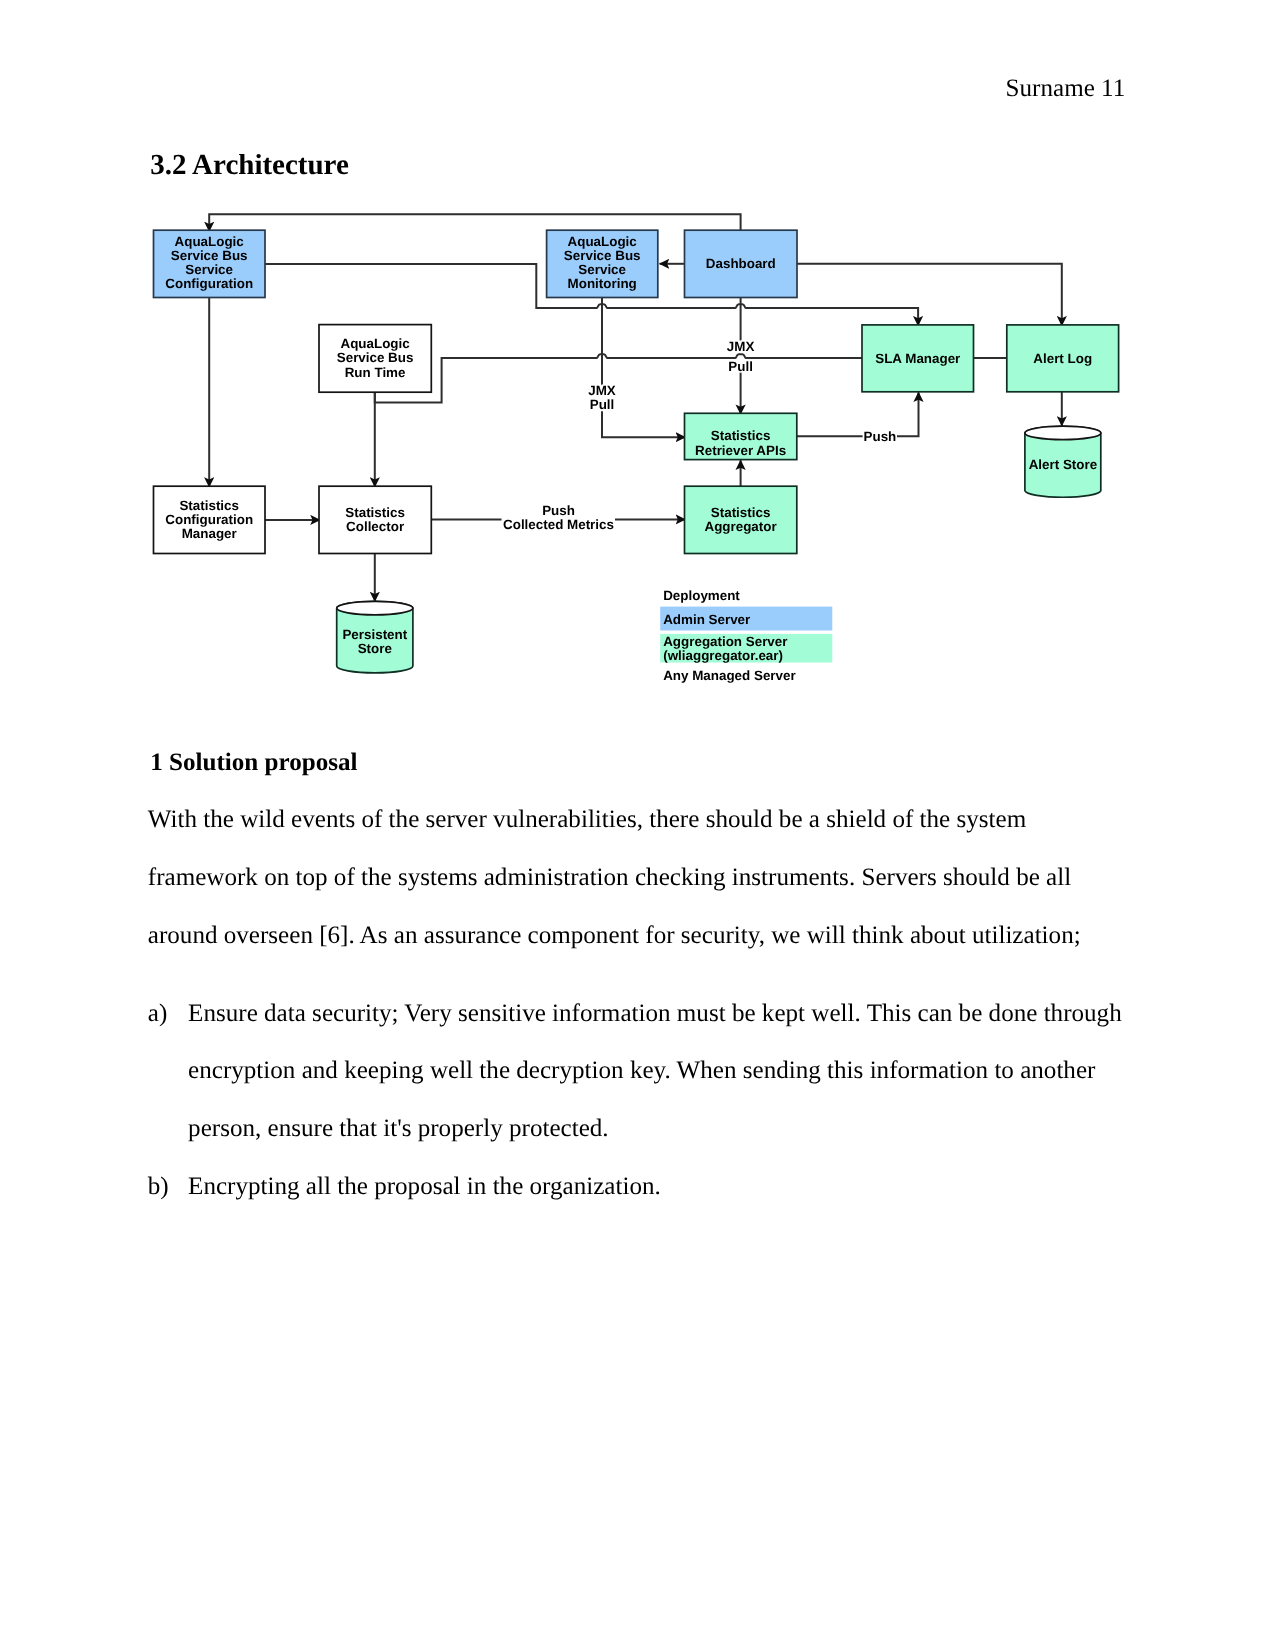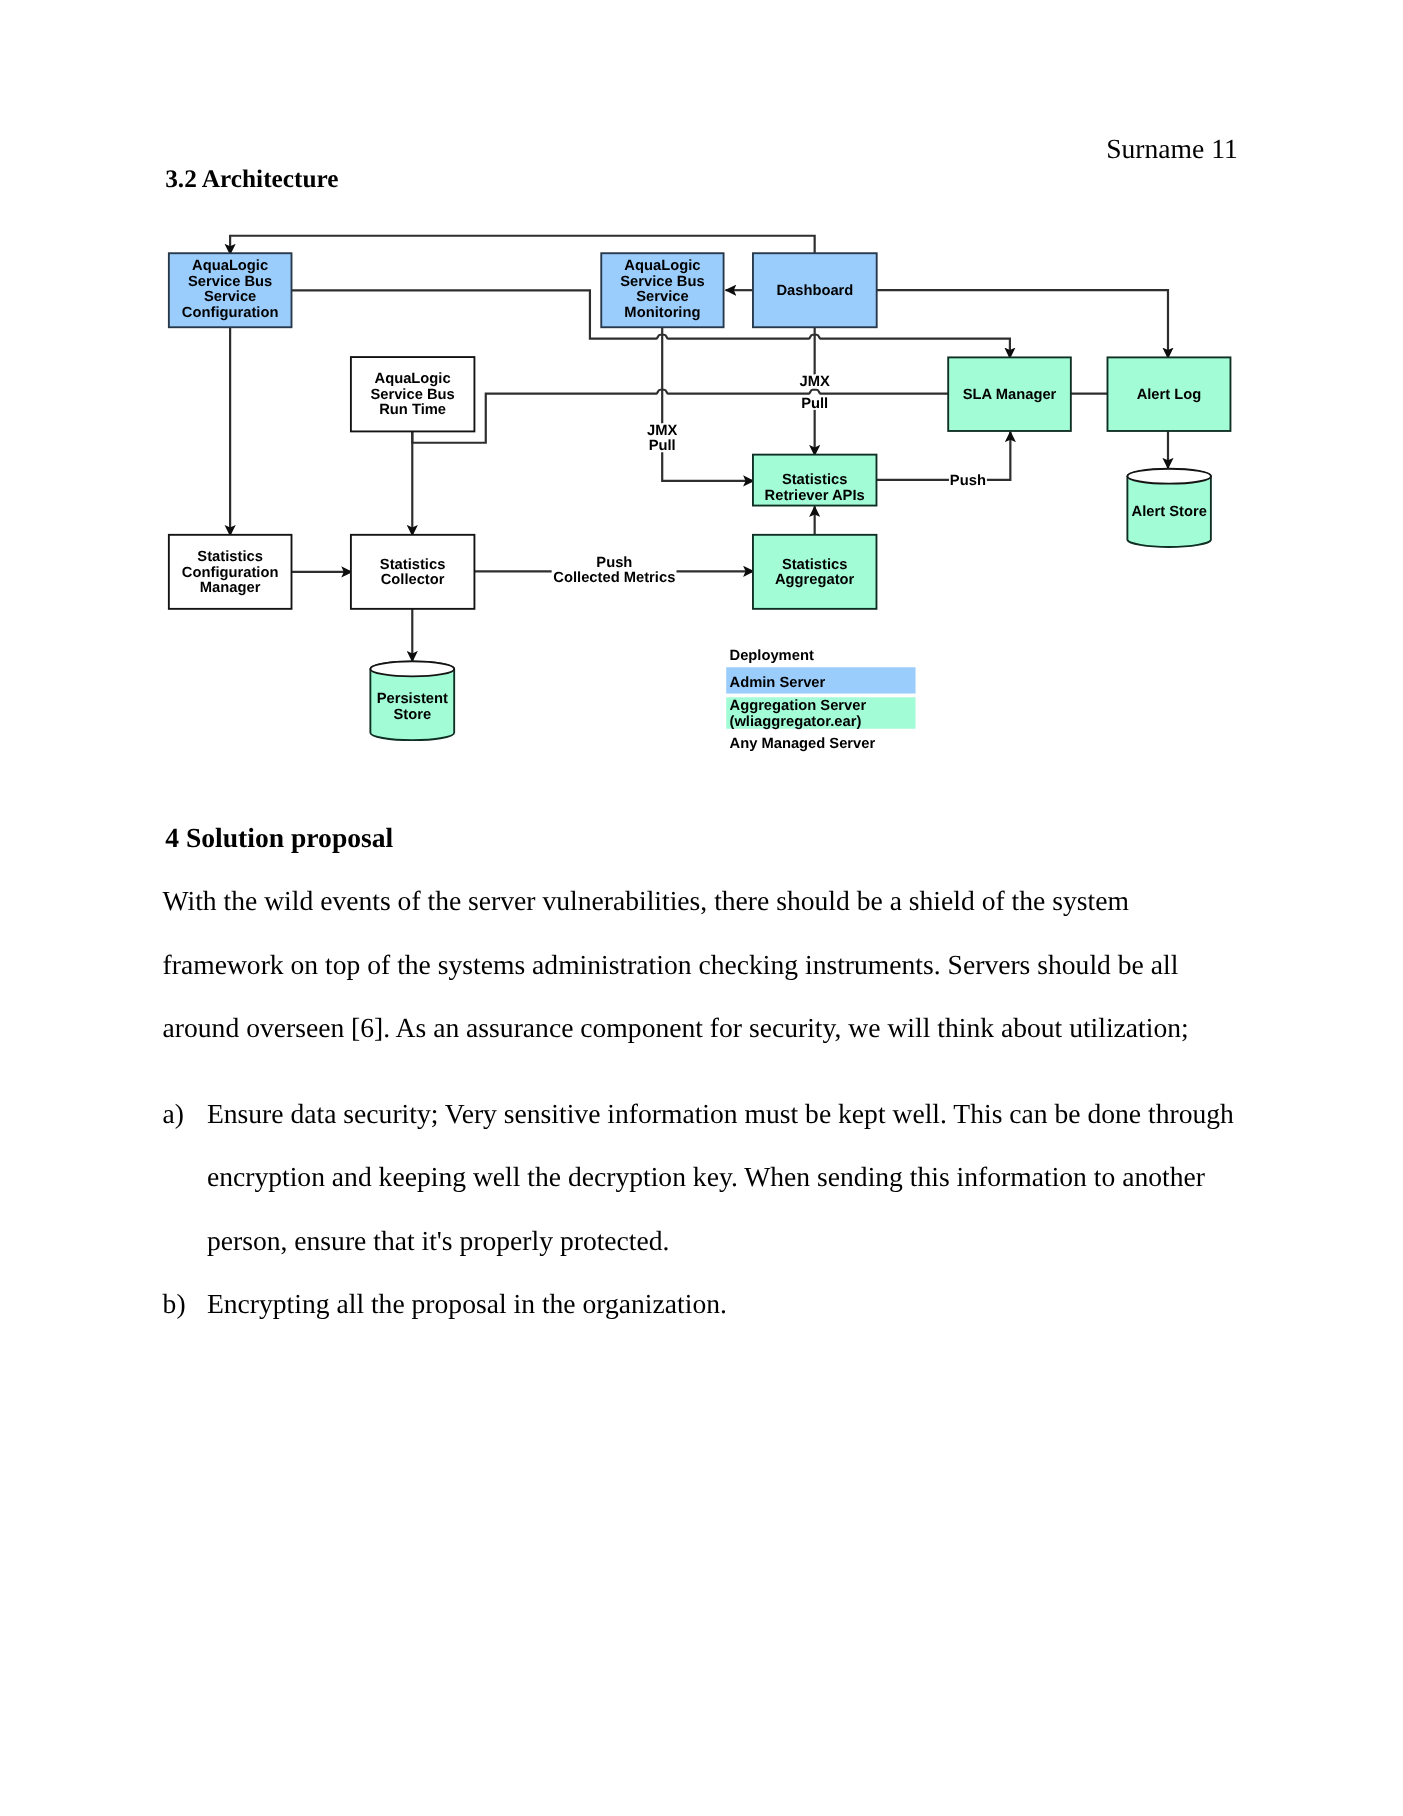--- a/index.html
+++ b/index.html
@@ -1,22 +1,22 @@
 <!DOCTYPE html>
 <html><head>
 <meta charset="utf-8">
 <style>
   html,body{margin:0;padding:0;background:#ffffff;}
   body{width:1275px;height:1651px;position:relative;overflow:hidden;
        font-family:"Liberation Serif", serif;color:#000;
        -webkit-font-smoothing:antialiased;text-rendering:geometricPrecision;}
   svg text{-webkit-font-smoothing:antialiased;}
   .page{position:absolute;left:0;top:0;width:1275px;height:1651px;}
-  .hdr{opacity:0.995;position:absolute;left:1005.6px;top:76px;font-size:25.1px;line-height:1;white-space:nowrap;margin-top:48px;}
-  .h2{opacity:0.995;position:absolute;left:150.2px;top:150.7px;font-size:23px;font-weight:bold;line-height:1;white-space:nowrap;}
+  .hdr{opacity:0.995;position:absolute;left:1005.6px;top:76px;font-size:25.1px;line-height:1;white-space:nowrap;}
+  .h2{opacity:0.995;position:absolute;left:150.2px;top:150.7px;font-size:29px;font-weight:bold;line-height:1;white-space:nowrap;}
   .h2b{opacity:0.995;position:absolute;left:150.2px;top:750.4px;font-size:25.1px;font-weight:bold;line-height:1;white-space:nowrap;}
   .para{opacity:0.995;position:absolute;left:147.8px;width:960px;font-size:25.1px;line-height:57.7px;text-align:left;font-family:Liberation Serif, serif;}
   .listwrap{opacity:0.995;position:absolute;left:147.8px;width:977px;font-size:25.1px;line-height:57.7px;}
   .li{display:flex;}
   .li .mk{width:40.3px;flex:0 0 40.3px;}
   .li .tx{flex:1;}
   #diagram{position:absolute;left:0;top:0;width:1275px;height:1651px;}
   .dsvg{position:absolute;left:0;top:0;}
   .edges path{fill:none;stroke:#2e2e2e;stroke-width:2.0;stroke-linecap:butt;stroke-linejoin:miter;}
   .nbox{stroke:#141414;stroke-width:1.7;}
@@ -133,21 +133,21 @@
   <g class="legend">
     <rect x="660.2" y="606.6" width="172.1" height="23.9" class="f-admin legend-swatch"></rect>
     <rect x="660.2" y="633.9" width="172.1" height="28.6" class="f-agg legend-swatch"></rect>
     <text class="elabel lg" filter="url(#grayaa)" x="663.2" y="599.9">Deployment</text>
     <text class="elabel lg" filter="url(#grayaa)" x="663.2" y="624.2">Admin Server</text>
     <text class="elabel lg" filter="url(#grayaa)" x="663.2" y="653.0"><tspan x="663.2" y="645.80">Aggregation Server</tspan><tspan x="663.2" y="660.20">(wliaggregator.ear)</tspan></text>
     <text class="elabel lg" filter="url(#grayaa)" x="663.2" y="680.1">Any Managed Server</text>
   </g>
 </svg>
 </div>
-  <div class="h2b">4 Solution proposal</div>
+  <div class="h2b">1 Solution proposal</div>
   <div class="para" style="top:791.2px">With the wild events of the server vulnerabilities, there should be a shield of the system framework on top of the systems administration checking instruments. Servers should be all around overseen [6]. As an assurance component for security, we will think about utilization;</div>
   <div class="listwrap" style="top:984.6px">
     <div class="li">
         <span class="mk">a)</span>
         <span class="tx">Ensure data security; Very sensitive information must be kept well. This can be done through encryption and keeping well the decryption key. When sending this information to another person, ensure that it's properly protected.</span>
       </div>
     <div class="li">
         <span class="mk">b)</span>
         <span class="tx">Encrypting all the proposal in the organization.</span>
       </div>

